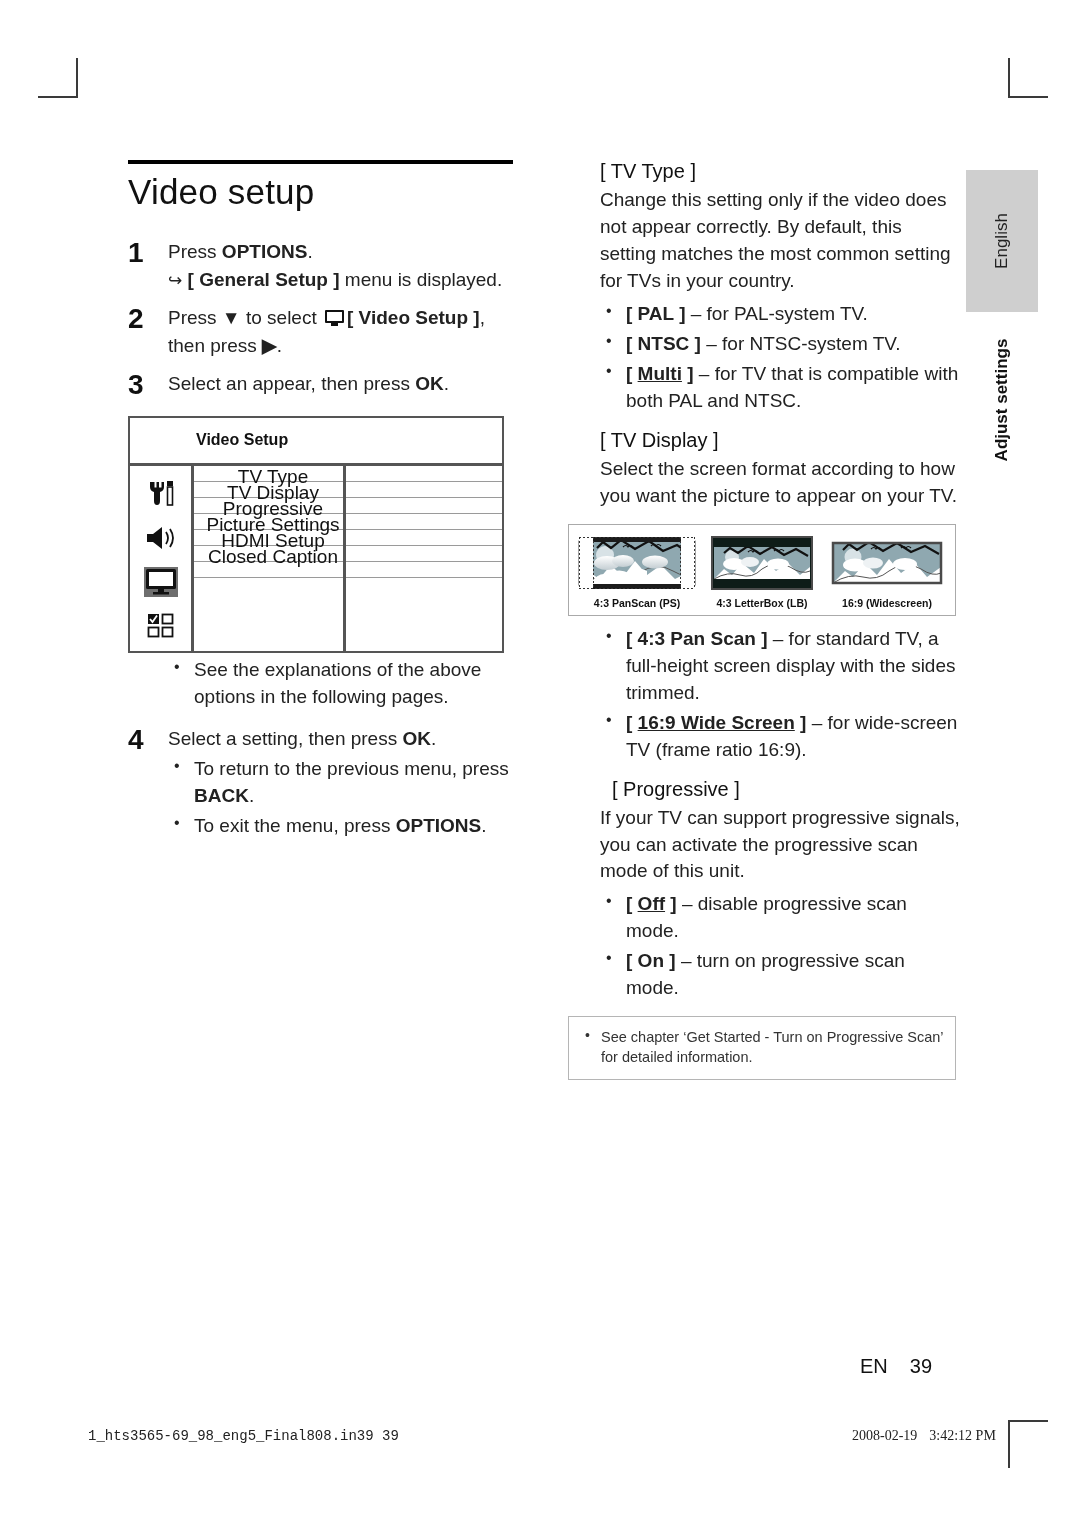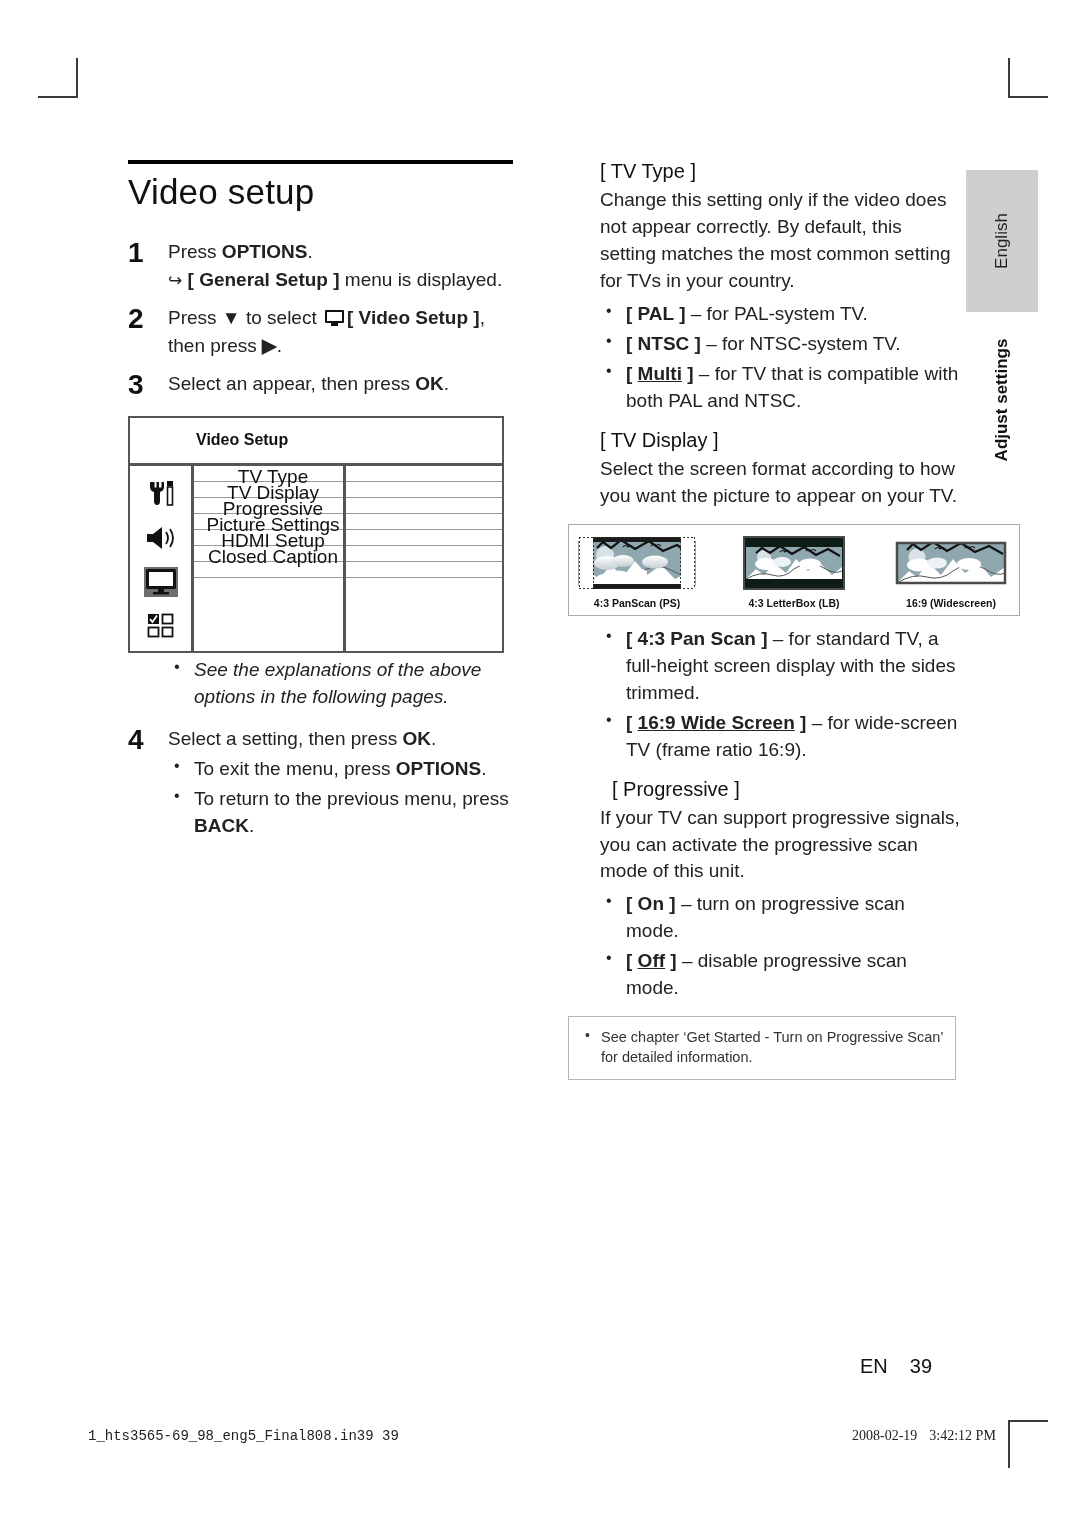--- a/index.html
+++ b/index.html
@@ -105,21 +105,21 @@
   }
   ul.bul > li::before {
     content: "•";
     position: absolute;
     left: 6px;
     top: -1px;
     font-size: 16px;
     color: #222;
   }
 
-  .indent-block { padding-left: 40px; font-style: italic; }
+  .indent-block { padding-left: 40px; }
 
   
   .tv-glyph {
     display: inline-block;
     width: 19px;
     height: 16px;
     position: relative;
     vertical-align: -2px;
     margin: 0 3px;
   }
@@ -212,21 +212,21 @@
     font-size: 19px;
     line-height: 1.42;
     margin: 0 0 6px 0;
     color: #222;
   }
   .u { text-decoration: underline; }
 
   
   .tvfig {
     margin: 14px 0 10px 0;
-    width: 452px;
+    width: 388px;
     border: 1px solid #aaa;
     background: #fff;
     box-sizing: border-box;
     padding: 10px 8px 6px 8px;
     position: relative;
     left: -32px;
     display: flex;
     justify-content: space-between;
   }
   .tvcell { width: 120px; text-align: center; }
@@ -459,22 +459,22 @@
     <div class="indent-block">
       <ul class="bul">
         <li>See the explanations of the above options in the following pages.</li>
       </ul>
     </div>
 
     <div class="step" style="margin-top:14px;">
       <span class="num">4</span>
       <span>Select a setting, then press </span><span class="bold">OK</span><span>.</span>
       <ul class="bul">
+        <li><span>To return to the previous menu, press </span><span class="bold">BACK</span><span>.</span></li>
         <li><span>To exit the menu, press </span><span class="bold">OPTIONS</span><span>.</span></li>
-        <li><span>To return to the previous menu, press </span><span class="bold">BACK</span><span>.</span></li>
       </ul>
     </div>
 
   </div>
 
   <div class="col-right">
 
     <h2 class="sec">[ TV Type ]</h2>
     <p class="body">Change this setting only if the video does not appear correctly.  By default, this setting matches the most common setting for TVs in your country.</p>
     <ul class="bul">
@@ -585,22 +585,22 @@
     </div>
 
     <ul class="bul">
       <li><span class="bold">[ 4:3 Pan Scan ]</span><span> – for standard TV, a full-height screen display with the sides trimmed.</span></li>
       <li><span class="bold">[&nbsp;<span class="u">16:9 Wide Screen</span>&nbsp;]</span><span> – for wide-screen TV (frame ratio 16:9).</span></li>
     </ul>
 
     <h2 class="sec" style="margin-top:14px;margin-left:12px;">[ Progressive ]</h2>
     <p class="body">If your TV can support progressive signals, you can activate the progressive scan mode of this unit.</p>
     <ul class="bul">
+      <li><span class="bold">[&nbsp;<span class="u">Off</span>&nbsp;]</span><span> – disable progressive scan mode.</span></li>
       <li><span class="bold">[ On ]</span><span> – turn on progressive scan mode.</span></li>
-      <li><span class="bold">[&nbsp;<span class="u">Off</span>&nbsp;]</span><span> – disable progressive scan mode.</span></li>
     </ul>
 
     <div class="tips">
       <div class="tips-body">
         <ul>
           <li>See chapter ‘Get Started - Turn on Progressive Scan’ for detailed information.</li>
         </ul>
       </div>
     </div>
 

